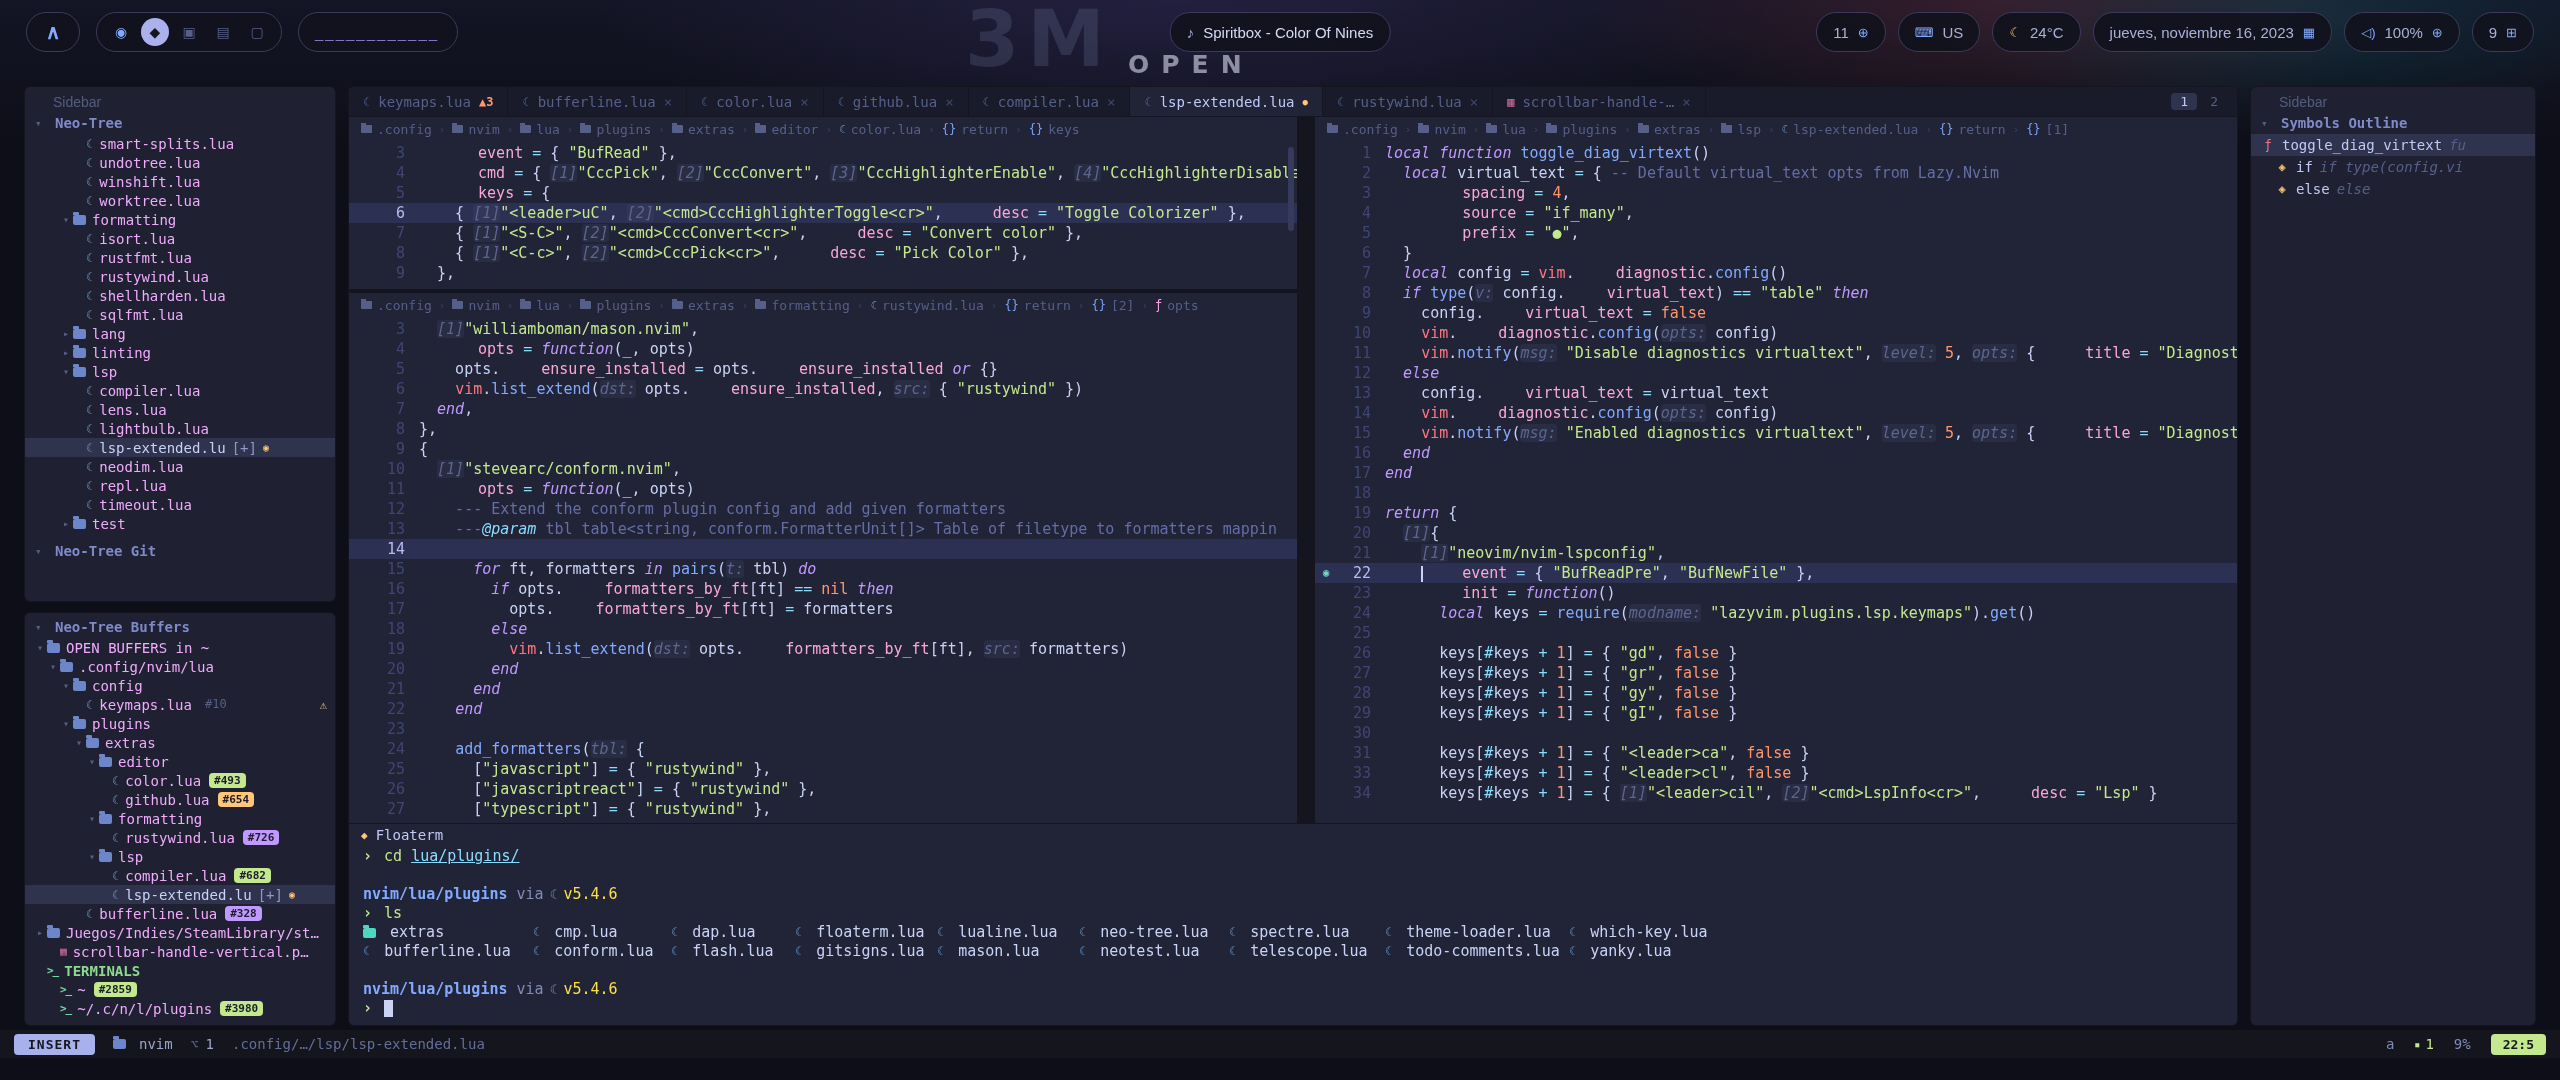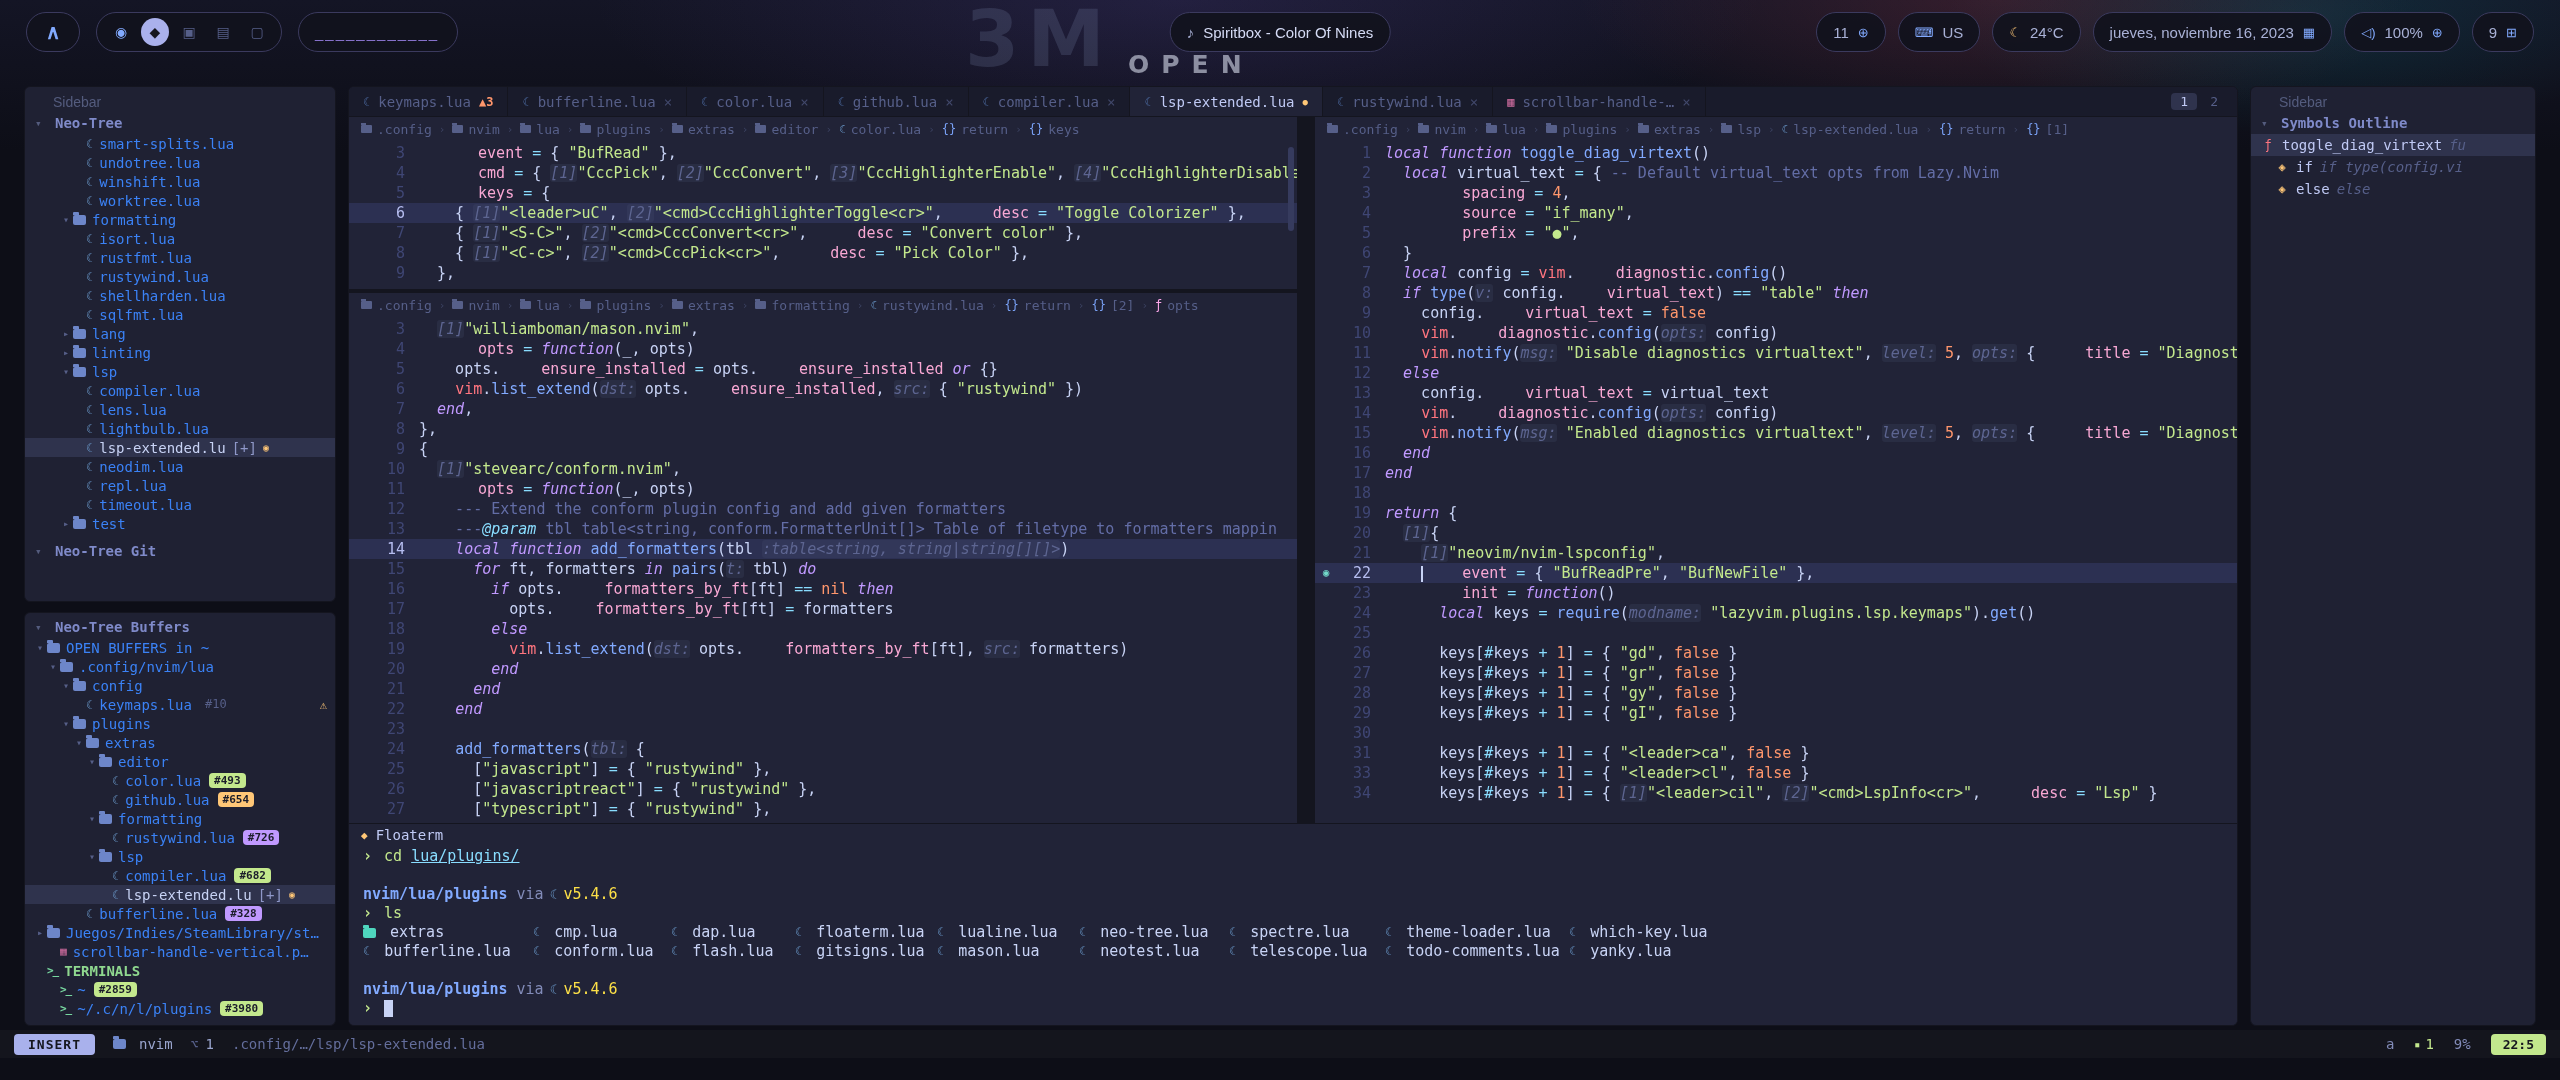--- a/index.html
+++ b/index.html
@@ -48,21 +48,21 @@
   .tree { font-size:14px; }
   .tree-row { display:flex; align-items:center; height:19px; padding-right:8px; white-space:nowrap; overflow:hidden; }
   .tree-row.selected { background:#2f334d; }
   .tr-arrow { width:14px; color:#565f89; font-size:10px; text-align:center; flex:none; }
   .ico-lua { color:#6e9fd2; margin-right:6px; font-size:12px; flex:none; }
   .ico-img { color:#c7699a; margin-right:6px; font-size:11px; flex:none; }
   .ico-term { color:#77d7a0; margin-right:6px; font-size:11px; font-weight:bold; flex:none; letter-spacing:-1px; }
   .ico-folder { width:13px; height:10px; background:#6d86c9; border-radius:2px; margin-right:6px; position:relative; flex:none; display:inline-block; }
   .ico-folder::before { content:""; position:absolute; top:-3px; left:0; width:6px; height:3px; background:inherit; border-radius:1px 1px 0 0; }
   .ico-folder.cyan { background:#4fd6be; }
-  .tr-label { overflow:hidden; text-overflow:ellipsis; color:#3b82f6; min-width:0; }
+  .tr-label { overflow:hidden; text-overflow:ellipsis; color:#f0abfc; min-width:0; }
   .tree-row.selected .tr-label { color:#c8d3f5; }
   .tree-section .tr-label { color:#8fd88f; font-weight:bold; }
   .tr-mod { color:#8f98c9; margin-left:6px; flex:none; }
   .badge { margin-left:8px; font-size:11px; border-radius:4px; padding:0 5px; line-height:15px; font-weight:bold; flex:none; }
   .badge.green { background:#c3e88d; color:#1b1d2b; }
   .badge.yellow { background:#ffc777; color:#1b1d2b; }
   .badge.purple { background:#c099ff; color:#1b1d2b; }
   .badge.plain { background:none; color:#565f89; font-weight:normal; font-size:12px; }
   .bulb-ico { color:#ffc777; font-size:10px; margin-left:6px; flex:none; }
   .warn-ico { color:#ffc777; font-size:12px; margin-left:auto; flex:none; }
@@ -613,21 +613,21 @@
                 <div class="line"><span class="sign"></span><span class="lnum">4</span><span class="ltext"><span class="tk-f">  </span><span class="tk-p">opts</span><span class="tk-o"> = </span><span class="tk-k">function</span><span class="tk-f">(_, opts)</span></span></div>
                 <div class="line"><span class="sign"></span><span class="lnum">5</span><span class="ltext"><span class="tk-f">    opts.</span><span class="tk-p">ensure_installed</span><span class="tk-o"> = </span><span class="tk-f">opts.</span><span class="tk-p">ensure_installed</span><span class="tk-k"> or </span><span class="tk-f">{}</span></span></div>
                 <div class="line"><span class="sign"></span><span class="lnum">6</span><span class="ltext"><span class="tk-f">    </span><span class="tk-v">vim</span><span class="tk-f">.</span><span class="tk-fn">list_extend</span><span class="tk-f">(</span><span class="tk-g">dst:</span><span class="tk-f"> opts.</span><span class="tk-p">ensure_installed</span><span class="tk-f">, </span><span class="tk-g">src:</span><span class="tk-f"> { </span><span class="tk-s">"rustywind"</span><span class="tk-f"> })</span></span></div>
                 <div class="line"><span class="sign"></span><span class="lnum">7</span><span class="ltext"><span class="tk-f">  </span><span class="tk-k">end</span><span class="tk-f">,</span></span></div>
                 <div class="line"><span class="sign"></span><span class="lnum">8</span><span class="ltext"><span class="tk-f">},</span></span></div>
                 <div class="line"><span class="sign"></span><span class="lnum">9</span><span class="ltext"><span class="tk-f">{</span></span></div>
                 <div class="line"><span class="sign"></span><span class="lnum">10</span><span class="ltext"><span class="tk-f">  </span><span class="tk-g">[1]</span><span class="tk-s">"stevearc/conform.nvim"</span><span class="tk-f">,</span></span></div>
                 <div class="line"><span class="sign"></span><span class="lnum">11</span><span class="ltext"><span class="tk-f">  </span><span class="tk-p">opts</span><span class="tk-o"> = </span><span class="tk-k">function</span><span class="tk-f">(_, opts)</span></span></div>
                 <div class="line"><span class="sign"></span><span class="lnum">12</span><span class="ltext"><span class="tk-c">    --- Extend the conform plugin config and add given formatters</span></span></div>
                 <div class="line"><span class="sign"></span><span class="lnum">13</span><span class="ltext"><span class="tk-c">    ---</span><span class="tk-ck">@param</span><span class="tk-c"> tbl table&lt;string, conform.FormatterUnit[]&gt; Table of filetype to formatters mappin</span></span></div>
-                <div class="line cur"><span class="sign"></span><span class="lnum">14</span><span class="ltext"><span class="tk-f">    </span><span class="tk-k">local function </span><span class="tk-fn">add_formatters</span><span class="tk-f">(tbl </span><span class="tk-g">:table&lt;string, string|string[][]&gt;</span><span class="tk-f">)</span></span></div>
+                <div class="line cur"><span class="sign"></span><span class="lnum">14</span></div>
                 <div class="line"><span class="sign"></span><span class="lnum">15</span><span class="ltext"><span class="tk-f">      </span><span class="tk-k">for </span><span class="tk-f">ft, formatters </span><span class="tk-k">in </span><span class="tk-fn">pairs</span><span class="tk-f">(</span><span class="tk-g">t:</span><span class="tk-f"> tbl) </span><span class="tk-k">do</span></span></div>
                 <div class="line"><span class="sign"></span><span class="lnum">16</span><span class="ltext"><span class="tk-f">        </span><span class="tk-k">if </span><span class="tk-f">opts.</span><span class="tk-p">formatters_by_ft</span><span class="tk-f">[ft] </span><span class="tk-o">== </span><span class="tk-n">nil</span><span class="tk-k"> then</span></span></div>
                 <div class="line"><span class="sign"></span><span class="lnum">17</span><span class="ltext"><span class="tk-f">          opts.</span><span class="tk-p">formatters_by_ft</span><span class="tk-f">[ft] </span><span class="tk-o">= </span><span class="tk-f">formatters</span></span></div>
                 <div class="line"><span class="sign"></span><span class="lnum">18</span><span class="ltext"><span class="tk-f">        </span><span class="tk-k">else</span></span></div>
                 <div class="line"><span class="sign"></span><span class="lnum">19</span><span class="ltext"><span class="tk-f">          </span><span class="tk-v">vim</span><span class="tk-f">.</span><span class="tk-fn">list_extend</span><span class="tk-f">(</span><span class="tk-g">dst:</span><span class="tk-f"> opts.</span><span class="tk-p">formatters_by_ft</span><span class="tk-f">[ft], </span><span class="tk-g">src:</span><span class="tk-f"> formatters)</span></span></div>
                 <div class="line"><span class="sign"></span><span class="lnum">20</span><span class="ltext"><span class="tk-f">        </span><span class="tk-k">end</span></span></div>
                 <div class="line"><span class="sign"></span><span class="lnum">21</span><span class="ltext"><span class="tk-f">      </span><span class="tk-k">end</span></span></div>
                 <div class="line"><span class="sign"></span><span class="lnum">22</span><span class="ltext"><span class="tk-f">    </span><span class="tk-k">end</span></span></div>
                 <div class="line"><span class="sign"></span><span class="lnum">23</span><span class="ltext"></span></div>
                 <div class="line"><span class="sign"></span><span class="lnum">24</span><span class="ltext"><span class="tk-f">    </span><span class="tk-fn">add_formatters</span><span class="tk-f">(</span><span class="tk-g">tbl:</span><span class="tk-f"> {</span></span></div>

